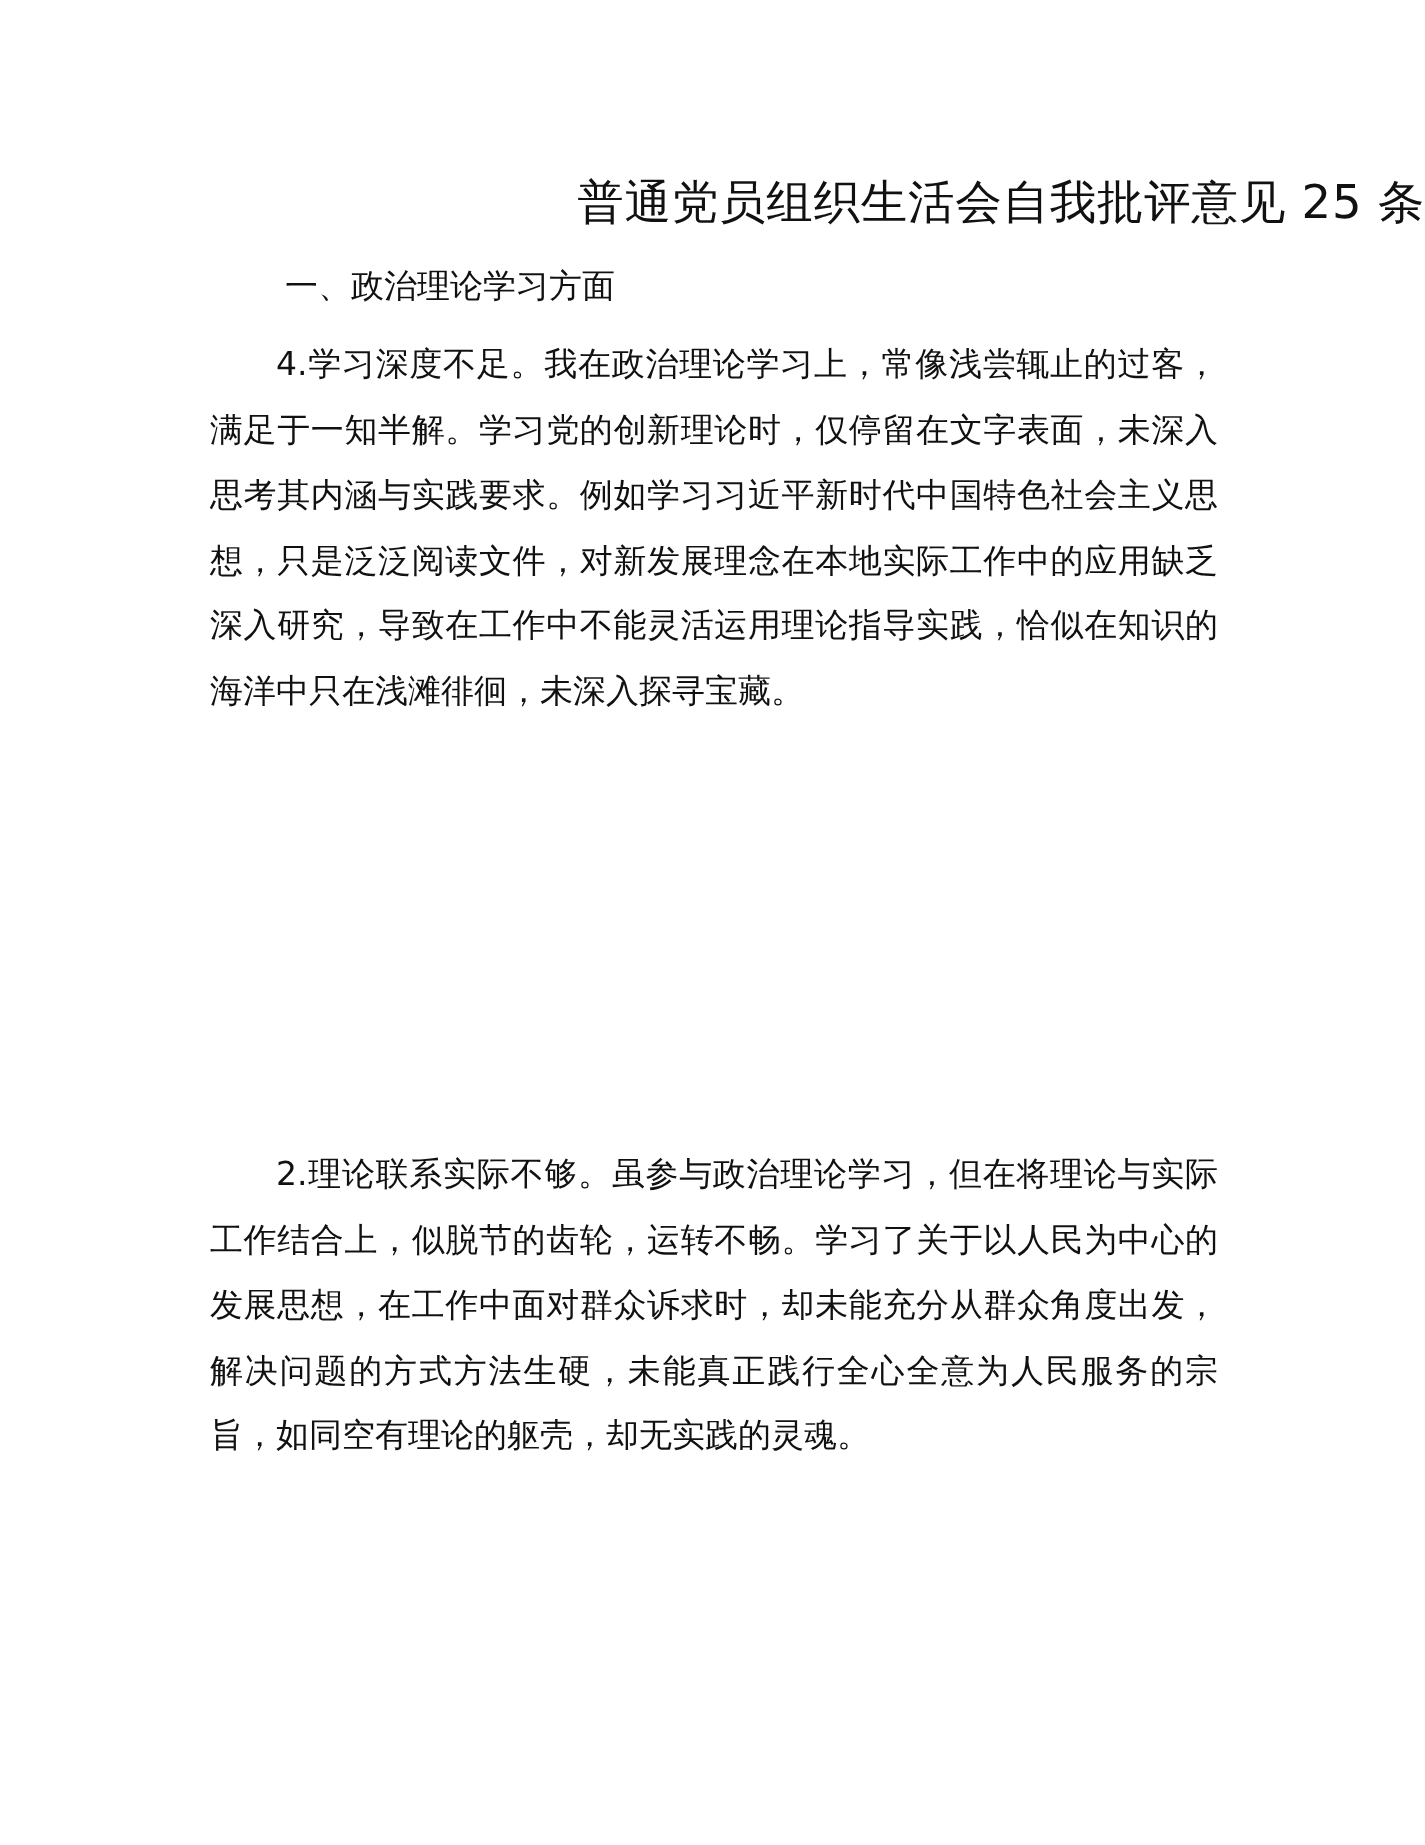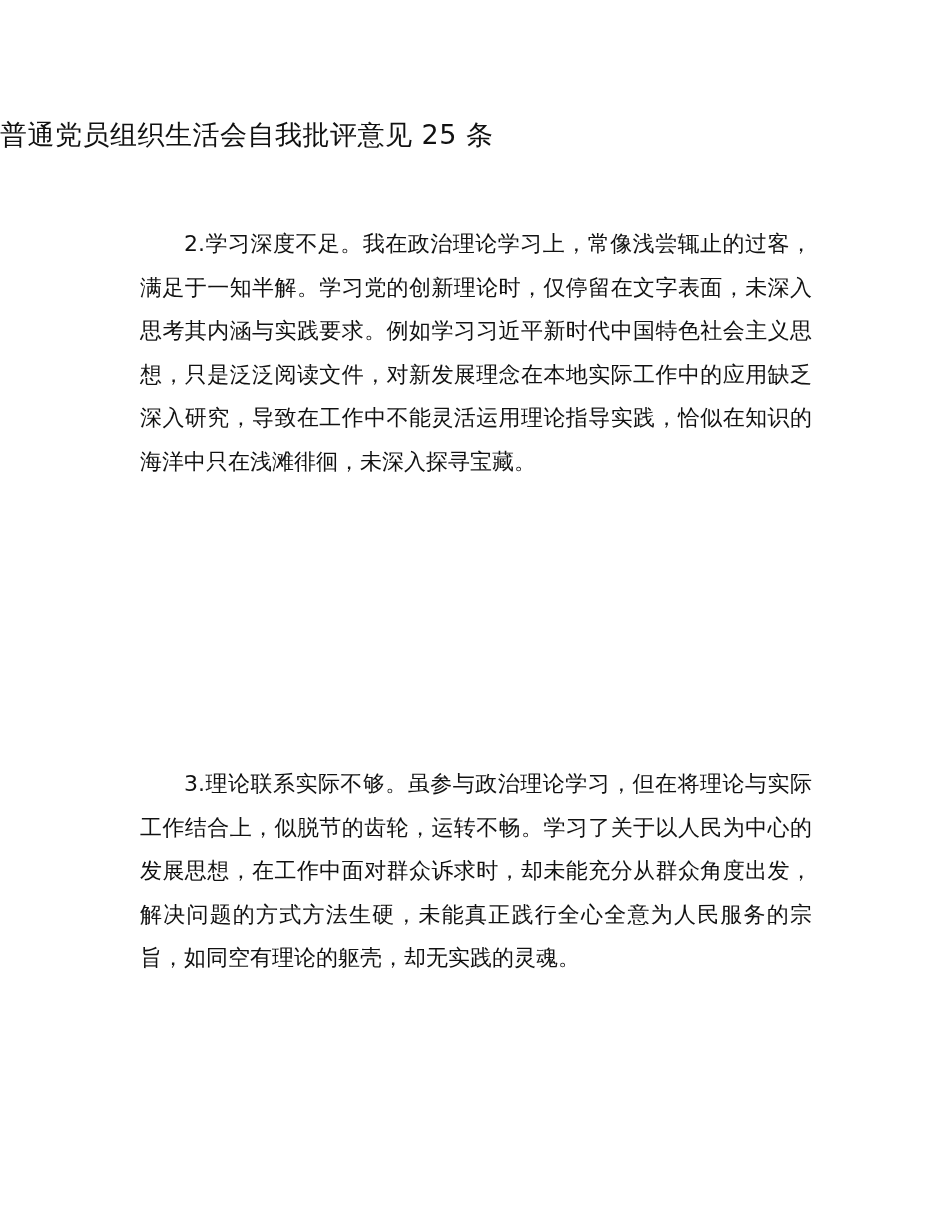--- a/index.html
+++ b/index.html
@@ -1,32 +1,33 @@
 <!DOCTYPE html>
 <html><head>
 <meta charset="utf-8">
 <style>
   html, body { margin: 0; padding: 0; background: #ffffff; }
   body { width: 950px; height: 1230px; position: relative; overflow: hidden;
          font-family: "DejaVu Sans", "Liberation Sans", sans-serif; color: #111; }
   .page { position: absolute; left: 0; top: 0; width: 950px; height: 1230px; background: #fff; }
-  .title { position: absolute; left: 0; width: 950px; top: 112px; text-align: left;
-           font-size: 27px; line-height: 46px; letter-spacing: 0.5px; }
+  .title { position: absolute; left: 0; width: 950px; top: 112px; text-align: right;
+           font-size: 31px; line-height: 46px; letter-spacing: 0.5px; }
   .section { position: absolute; left: 190px; top: 170px; font-size: 22px; line-height: 44px; }
   .body { position: absolute; left: 140px; width: 672px; font-size: 22px; line-height: 43.6px;
           text-align: justify; text-justify: inter-character; }
   .body p { margin: 0; text-indent: 2em; }
   #p1 { top: 222px; }
   #p2 { top: 530px; }
   #p3 { top: 762px; }
 </style>
 </head>
 <body>
 
 <div class="page">
   <div class="title">普通党员组织生活会自我批评意见 25 条</div>
+  <div class="section">一、政治理论学习方面</div>
   <div class="body" id="p1">
-    <p>2.学习深度不足。我在政治理论学习上，常像浅尝辄止的过客，满足于一知半解。学习党的创新理论时，仅停留在文字表面，未深入思考其内涵与实践要求。例如学习习近平新时代中国特色社会主义思想，只是泛泛阅读文件，对新发展理念在本地实际工作中的应用缺乏深入研究，导致在工作中不能灵活运用理论指导实践，恰似在知识的海洋中只在浅滩徘徊，未深入探寻宝藏。</p>
+    <p>4.学习深度不足。我在政治理论学习上，常像浅尝辄止的过客，满足于一知半解。学习党的创新理论时，仅停留在文字表面，未深入思考其内涵与实践要求。例如学习习近平新时代中国特色社会主义思想，只是泛泛阅读文件，对新发展理念在本地实际工作中的应用缺乏深入研究，导致在工作中不能灵活运用理论指导实践，恰似在知识的海洋中只在浅滩徘徊，未深入探寻宝藏。</p>
   </div>
   <div class="body" id="p3">
-    <p>3.理论联系实际不够。虽参与政治理论学习，但在将理论与实际工作结合上，似脱节的齿轮，运转不畅。学习了关于以人民为中心的发展思想，在工作中面对群众诉求时，却未能充分从群众角度出发，解决问题的方式方法生硬，未能真正践行全心全意为人民服务的宗旨，如同空有理论的躯壳，却无实践的灵魂。</p>
+    <p>2.理论联系实际不够。虽参与政治理论学习，但在将理论与实际工作结合上，似脱节的齿轮，运转不畅。学习了关于以人民为中心的发展思想，在工作中面对群众诉求时，却未能充分从群众角度出发，解决问题的方式方法生硬，未能真正践行全心全意为人民服务的宗旨，如同空有理论的躯壳，却无实践的灵魂。</p>
   </div>
 </div>
 
 </body></html>

